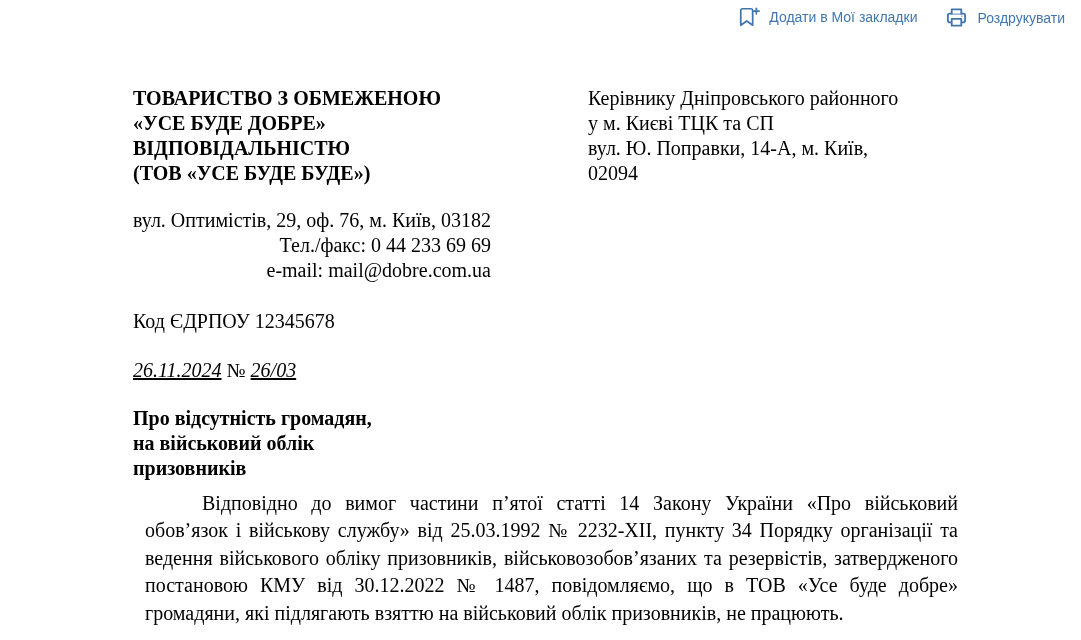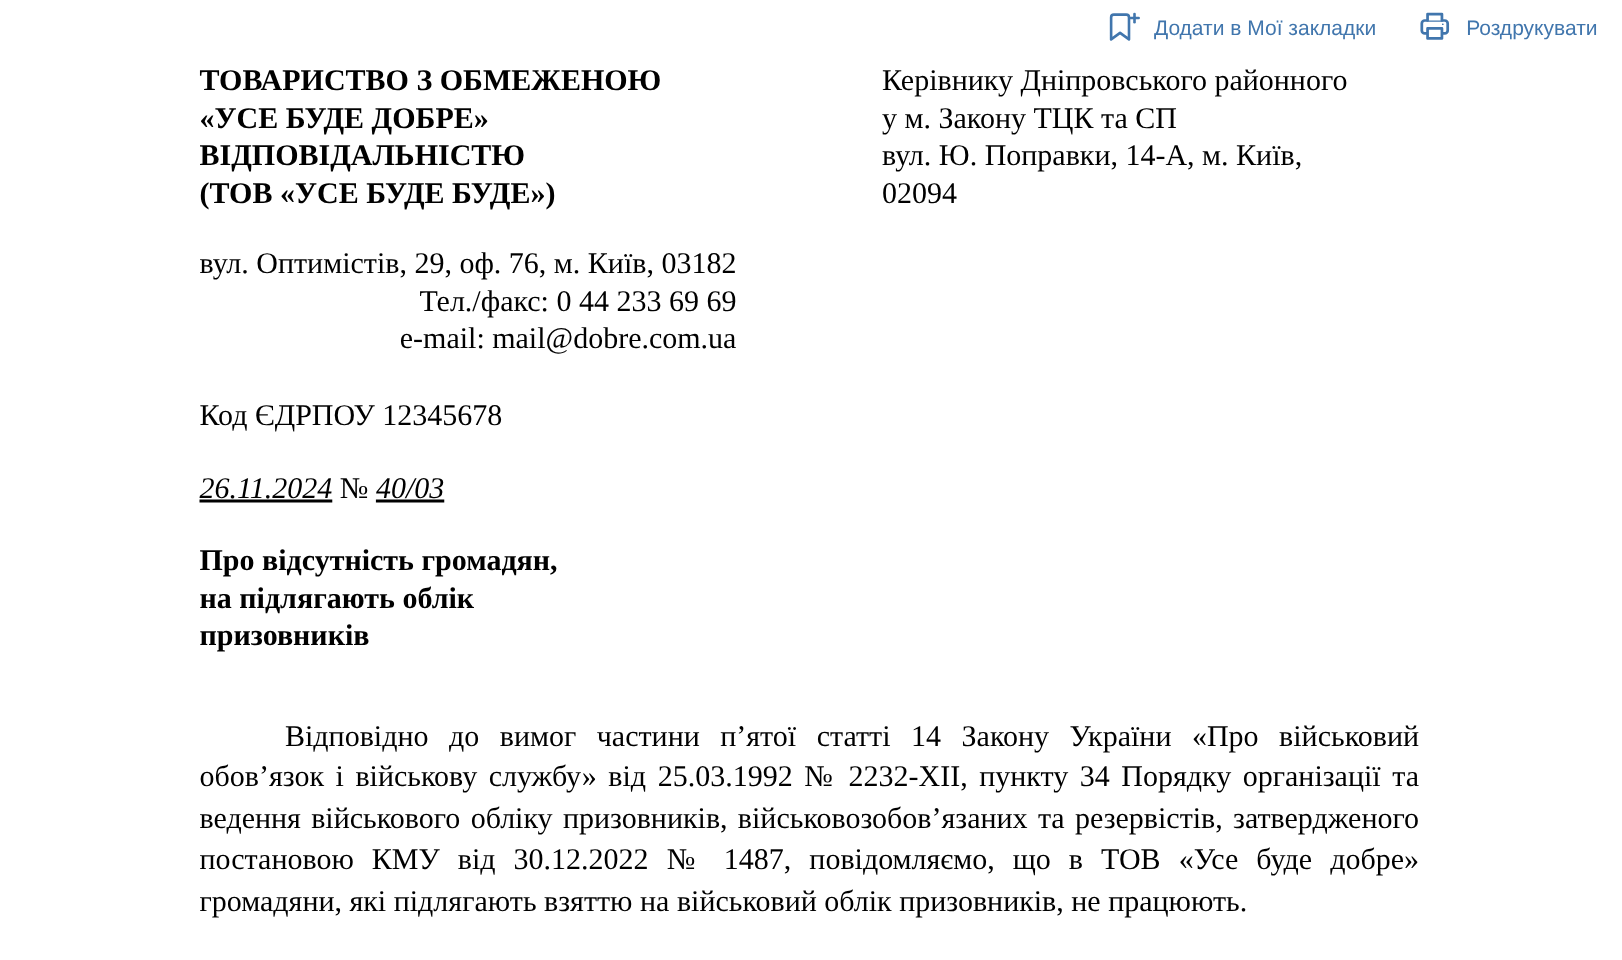--- a/index.html
+++ b/index.html
@@ -8,54 +8,55 @@
     background: #ffffff;
     color: #000000;
     font-family: "Liberation Serif", serif;
     position: relative;
     overflow: hidden;
   }
   .toolbar {
     position: absolute;
     top: 6px; right: 16px;
     display: flex;
-    align-items: center;
+    align-items: flex-start;
     gap: 28px;
     font-family: "Liberation Sans", sans-serif;
     font-size: 14px;
   }
   .tool-link {
     display: flex;
     align-items: center;
     gap: 9px;
     color: #4176ad;
     text-decoration: none;
     cursor: pointer;
     white-space: nowrap;
   }
   .tool-link svg { flex: 0 0 auto; display: block; }
   .block {
     position: absolute;
     font-size: 20px;
     line-height: 25px;
     white-space: nowrap;
+    margin-top: 44px;
   }
   .block .line { display: block; }
   .sender-name  { left: 133px; top: 42px;  font-weight: bold; }
   .recipient    { left: 588px; top: 42px; }
   .contact      { left: 133px; top: 164px; text-align: right; }
   .edrpou       { left: 133px; top: 265px; }
   .refline      { left: 133px; top: 314px; }
   .ref-ital     { font-style: italic; text-decoration: underline; }
   .subject      { left: 133px; top: 362px; font-weight: bold; }
   .body-par {
     position: absolute;
     left: 133px; top: 478px;
     width: 813px;
-    margin: 0;
+    margin: 12px;
     font-size: 20px;
     line-height: 27.4px;
     text-align: justify;
     text-indent: 57px;
   }
 </style>
 </head>
 <body>
 
 <div class="toolbar">
@@ -80,40 +81,40 @@
 
 <div class="block sender-name">
   <span class="line">ТОВАРИСТВО З ОБМЕЖЕНОЮ</span>
   <span class="line">«УСЕ БУДЕ ДОБРЕ»</span>
   <span class="line">ВІДПОВІДАЛЬНІСТЮ</span>
   <span class="line">(ТОВ «УСЕ БУДЕ БУДЕ»)</span>
 </div>
 
 <div class="block recipient">
   <span class="line">Керівнику Дніпровського районного</span>
-  <span class="line">у м. Закону ТЦК та СП</span>
+  <span class="line">у м. Києві ТЦК та СП</span>
   <span class="line">вул. Ю. Поправки, 14-А, м. Київ,</span>
   <span class="line">02094</span>
 </div>
 
 <div class="block contact">
   <span class="line">вул. Оптимістів, 29, оф. 76, м. Київ, 03182</span>
   <span class="line">Тел./факс: 0 44 233 69 69</span>
   <span class="line">e-mail: mail@dobre.com.ua</span>
 </div>
 
 <div class="block edrpou">
   <span class="line">Код ЄДРПОУ 12345678</span>
 </div>
 
 <div class="block refline">
   <span class="ref-ital">26.11.2024</span>
   <span>№</span>
-  <span class="ref-ital">40/03</span>
+  <span class="ref-ital">26/03</span>
 </div>
 
 <div class="block subject">
   <span class="line">Про відсутність громадян,</span>
-  <span class="line">на підлягають облік</span>
+  <span class="line">на військовий облік</span>
   <span class="line">призовників</span>
 </div>
 
 <p class="body-par">Відповідно до вимог частини п’ятої статті 14 Закону України «Про військовий обов’язок і військову службу» від 25.03.1992 № 2232-XII, пункту 34 Порядку організації та ведення військового обліку призовників, військовозобов’язаних та резервістів, затвердженого постановою КМУ від 30.12.2022 № 1487, повідомляємо, що в ТОВ «Усе буде добре» громадяни, які підлягають взяттю на військовий облік призовників, не працюють.</p>
 
 </body></html>

